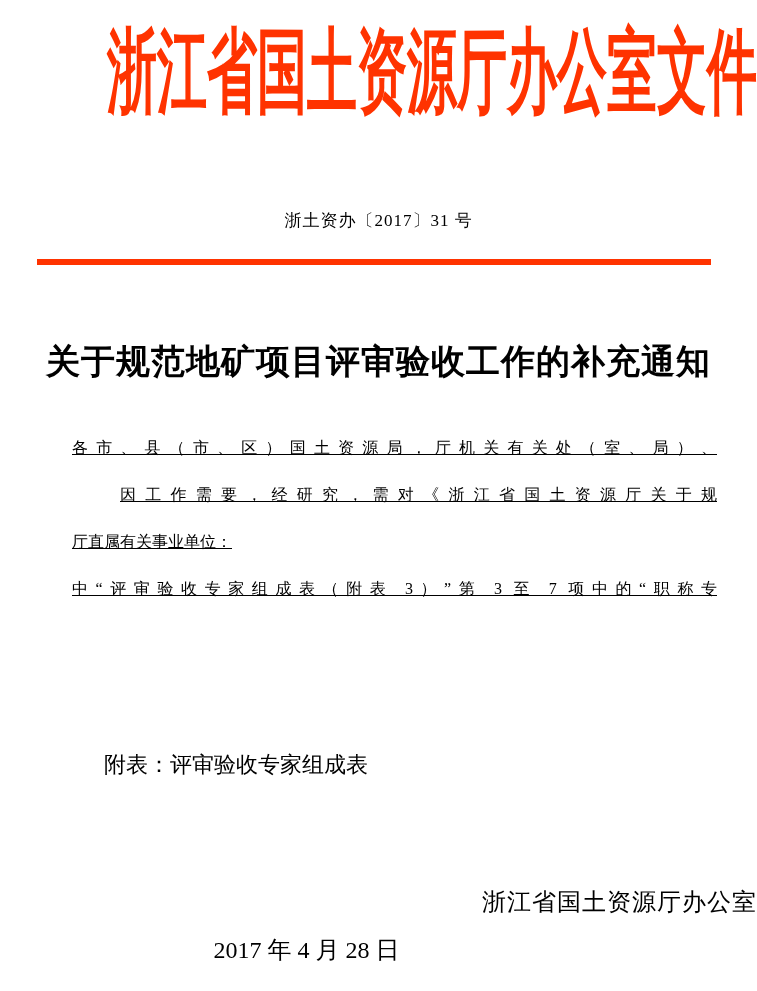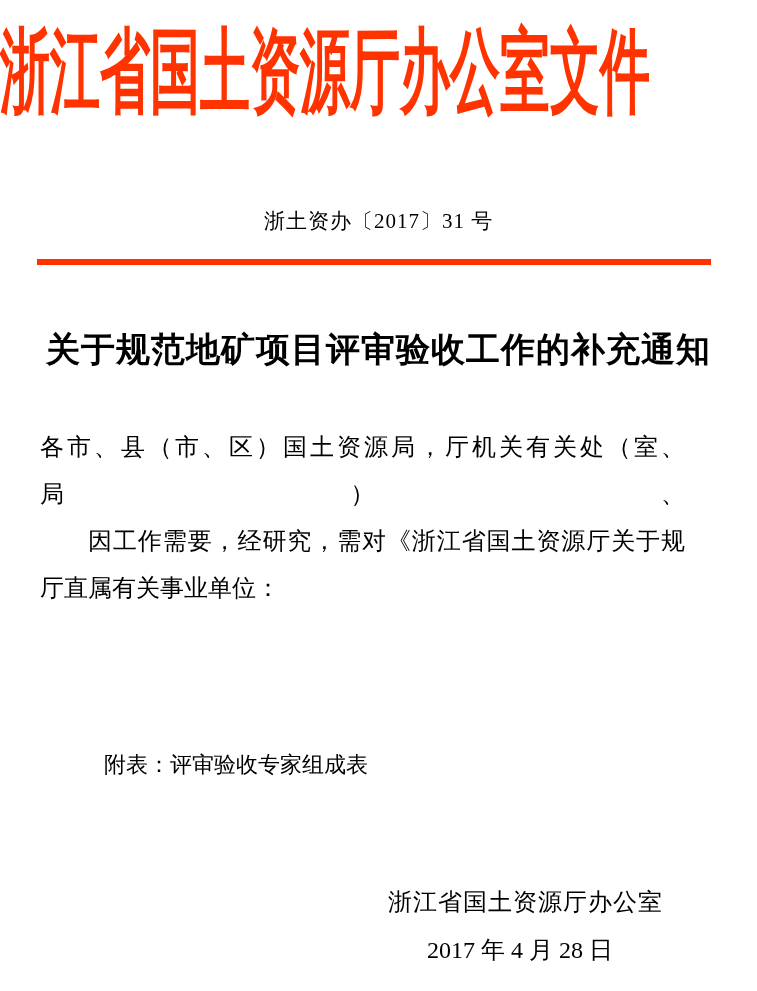--- a/index.html
+++ b/index.html
@@ -12,74 +12,75 @@
     overflow: hidden;
     font-family: "Liberation Serif", serif;
     color: #000000;
   }
   
   .masthead {
     position: absolute;
     top: 47px;
     left: 0;
     right: 0;
-    text-align: left;
+    text-align: right;
     line-height: 1;
   }
   .masthead-text {
     display: inline-block;
     font-size: 50px;
     font-weight: bold;
     color: #ff3300;
     white-space: nowrap;
     transform: scaleY(1.85);
     transform-origin: center center;
     letter-spacing: 0px;
   }
   
   .doc-number {
     position: absolute;
     top: 206px;
     left: 0;
     right: 0;
     text-align: center;
-    font-size: 21px;
+    font-size: 17px;
     line-height: 30px;
     letter-spacing: 1px;
   }
   
   .red-divider {
     position: absolute;
     top: 259px;
     left: 37px;
     width: 674px;
     height: 6px;
     background: #ff3300;
   }
   
   .doc-title {
     position: absolute;
     top: 326px;
     left: 0;
     right: 0;
-    margin: 0;
+    margin: 12px;
     text-align: center;
     font-size: 34px;
     font-weight: bold;
     line-height: 48px;
     letter-spacing: 1px;
   }
   
   .body-text {
     position: absolute;
     top: 424px;
-    left: 40px;
+    left: 72px;
     width: 645px;
-    font-size: 24px;
+    font-size: 16px;
     line-height: 47px;
+    text-decoration: underline;
   }
   .line { white-space: nowrap; }
   .line.just {
     white-space: normal;
     text-align: justify;
     text-align-last: justify;
   }
   .line.indent { text-indent: 48px; }
   .attachment {
     position: absolute;
@@ -90,34 +91,33 @@
     line-height: 47px;
     text-indent: 48px;
     white-space: nowrap;
   }
   .signer {
     position: absolute;
     top: 879px;
     left: 0;
     right: 0;
     box-sizing: border-box;
-    padding-right: 94px;
     text-align: right;
     font-size: 24px;
     line-height: 47px;
     letter-spacing: 1px;
   }
   .sign-date {
     position: absolute;
     top: 927px;
     left: 0;
     right: 0;
     box-sizing: border-box;
     padding-right: 144px;
-    text-align: right;
+    text-align: center;
     font-size: 24px;
     line-height: 47px;
   }
 </style>
 </head>
 <body>
 
 <div class="page">
 
   <div class="masthead">
@@ -127,20 +127,21 @@
   <div class="doc-number">浙土资办〔2017〕31 号</div>
 
   <div class="red-divider"></div>
 
   <h1 class="doc-title">关于规范地矿项目评审验收工作的补充通知</h1>
 
   <div class="body-text">
     <div class="line just">各市、县（市、区）国土资源局，厅机关有关处（室、局）、</div>
     <div class="line just indent">因工作需要，经研究，需对《浙江省国土资源厅关于规</div>
     <div class="line">厅直属有关事业单位：</div>
+    <div class="line just">中“评审验收专家组成表（附表 3）”第 3 至 7 项中的“职称专</div>
   </div>
 
   <div class="attachment">附表：评审验收专家组成表</div>
 
   <div class="signer">浙江省国土资源厅办公室</div>
 
   <div class="sign-date">2017 年 4 月 28 日</div>
 
 </div>
 

